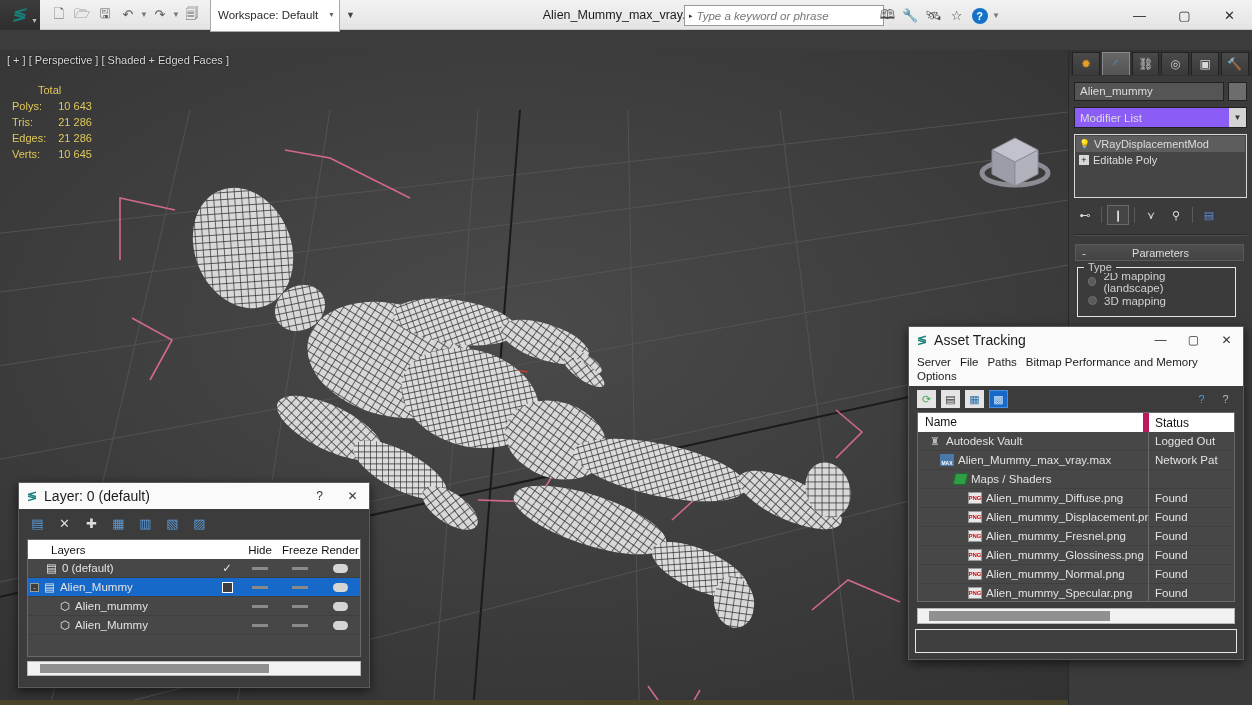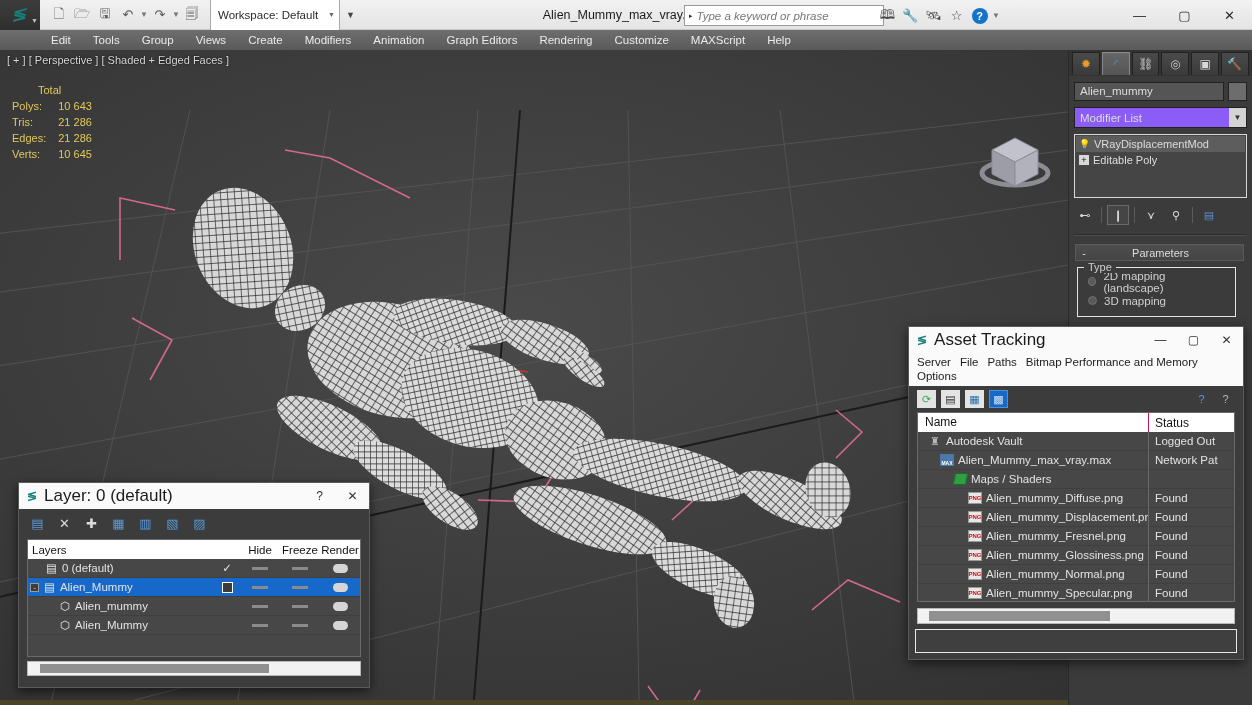--- a/index.html
+++ b/index.html
@@ -149,33 +149,33 @@
   .radio-row { display: flex; align-items: center; gap: 7px; font-size: 11.5px; color: #d0d0d0; height: 19px; padding-left: 4px; }
   .radio-dot { width: 9px; height: 9px; border-radius: 50%; background: #5a5a5a; border: 1px solid #6e6e6e; }
 
   
   .dlg { position: absolute; box-shadow: 0 3px 10px rgba(0,0,0,.6); }
   .dlg-title {
     height: 26px; background: #fafafa; display: flex; align-items: center;
     padding-left: 8px; gap: 7px;
   }
   .dlg-title .ico { font-size: 12px; color: #17807a; font-weight: bold; }
-  .dlg-title .txt { font-size: 17px; color: #1c1c1c; flex: 1; }
+  .dlg-title .txt { font-size: 14px; color: #1c1c1c; flex: 1; }
   .dlg-btns { display: flex; height: 26px; }
   .dlg-btn { width: 33px; display: flex; align-items: center; justify-content: center;
              font-size: 12px; color: #333; }
 
   
   #layer-dialog { left: 18px; top: 482px; width: 352px; height: 206px; background: #3c3c3c;
                   border: 1px solid #5a5a5a; }
   .lay-toolbar { height: 28px; background: #3c3c3c; display: flex; align-items: center; padding-left: 9px; gap: 8px; }
   .lay-ticon { width: 19px; height: 19px; display: flex; align-items: center; justify-content: center; font-size: 13px; }
   .lay-list { margin: 2px 8px 0 8px; background: #474747; border: 1px solid #6a6a6a; height: 118px; }
   .lay-hdr { display: flex; height: 19px; background: #fff; color: #111; font-size: 11.5px; align-items: center; }
-  .lay-hdr .c-name { flex: 1; padding-left: 4px; }
+  .lay-hdr .c-name { flex: 1; padding-left: 23px; }
   .lay-hdr .c-chk { width: 26px; }
   .lay-hdr .c-s { width: 40px; text-align: center; }
   .lay-row { display: flex; height: 19px; align-items: center; font-size: 11.5px; color: #e2e2e2; border-bottom: 1px solid #3f3f3f; }
   .lay-row.sel { background: #1669c8; }
   .lay-row .c-name { flex: 1; display: flex; align-items: center; gap: 5px; }
   .lay-row .c-chk { width: 26px; display: flex; align-items: center; justify-content: center; }
   .lay-row .c-s { width: 40px; display: flex; align-items: center; justify-content: center; }
   .expander { width: 9px; height: 9px; border: 1px solid #9a9a9a; background: #3c3c3c; color: #ddd;
               font-size: 8px; line-height: 7px; text-align: center; margin-left: 2px; }
   .dash { width: 16px; height: 3px; background: #8a8a8a; }
@@ -190,21 +190,21 @@
   .at-menu { background: #fafafa; padding: 2px 12px 3px 0; }
   .at-menu-row { display: flex; align-items: center; padding-left: 8px; }
   .at-menu-row span { font-size: 11.5px; color: #1c1c1c; padding: 1px 9px 1px 0; }
   .at-toolbar { height: 26px; background: #3c3c3c; display: flex; align-items: center; padding: 0 8px; gap: 5px; }
   .at-ticon { width: 19px; height: 18px; display: flex; align-items: center; justify-content: center;
               font-size: 11px; border: 1px solid transparent; }
   .at-ticon.active { background: #1669c8; border-color: #4a90e2; }
   .at-spacer { flex: 1; }
   .at-grid { margin: 0 8px; border: 1px solid #6a6a6a; background: #474747; height: 190px; overflow: hidden; }
   .at-hdr { display: flex; height: 19px; background: #fff; color: #111; font-size: 12px; align-items: center; }
-  .at-hdr .n { flex: 1; padding-left: 7px; border-right: 1px solid #be185d; height: 19px; line-height: 19px; }
+  .at-hdr .n { flex: 1; padding-left: 7px; border-right: 6px solid #be185d; height: 19px; line-height: 19px; }
   .at-hdr .s { width: 85px; padding-left: 6px; }
   .at-row { display: flex; height: 19px; align-items: center; font-size: 11.5px; color: #e2e2e2;
             border-bottom: 1px solid #3f3f3f; }
   .at-row .n { flex: 1; display: flex; align-items: center; gap: 4px; border-right: 1px solid #6a6a6a;
                height: 19px; overflow: hidden; white-space: nowrap; }
   .at-row .s { width: 85px; padding-left: 6px; white-space: nowrap; overflow: hidden; }
   .pngico { width: 14px; height: 12px; background: #e8e8e8; border: 1px solid #999; color: #cc1111;
             font-size: 6px; font-weight: bold; display: flex; align-items: center; justify-content: center; flex: none; }
   .maxico { width: 14px; height: 12px; background: #4a78a8; color: #fff; font-size: 5px; font-weight: bold;
             display: flex; align-items: flex-end; justify-content: center; flex: none; }
@@ -262,34 +262,20 @@
       <div class="qsep">▼</div>
     </div>
 
     <div class="winbtns">
       <div class="winbtn">—</div>
       <div class="winbtn">▢</div>
       <div class="winbtn">✕</div>
     </div>
   </div>
 
-  <div class="menubar">
-    <div class="menuitem">Edit</div>
-    <div class="menuitem">Tools</div>
-    <div class="menuitem">Group</div>
-    <div class="menuitem">Views</div>
-    <div class="menuitem">Create</div>
-    <div class="menuitem">Modifiers</div>
-    <div class="menuitem">Animation</div>
-    <div class="menuitem">Graph Editors</div>
-    <div class="menuitem">Rendering</div>
-    <div class="menuitem">Customize</div>
-    <div class="menuitem">MAXScript</div>
-    <div class="menuitem">Help</div>
-  </div>
 
   <div class="viewport">
     <svg class="vpsvg" viewBox="0 0 1068 655">
 
       <g stroke="#565656" stroke-width="1" fill="none" opacity="0.85">
         <line x1="-60" y1="190" x2="1068" y2="62"></line>
         <line x1="-60" y1="250" x2="1068" y2="100"></line>
         <line x1="-60" y1="325" x2="1068" y2="150"></line>
         <line x1="-60" y1="420" x2="1068" y2="215"></line>
         <line x1="-60" y1="545" x2="1068" y2="300"></line>

